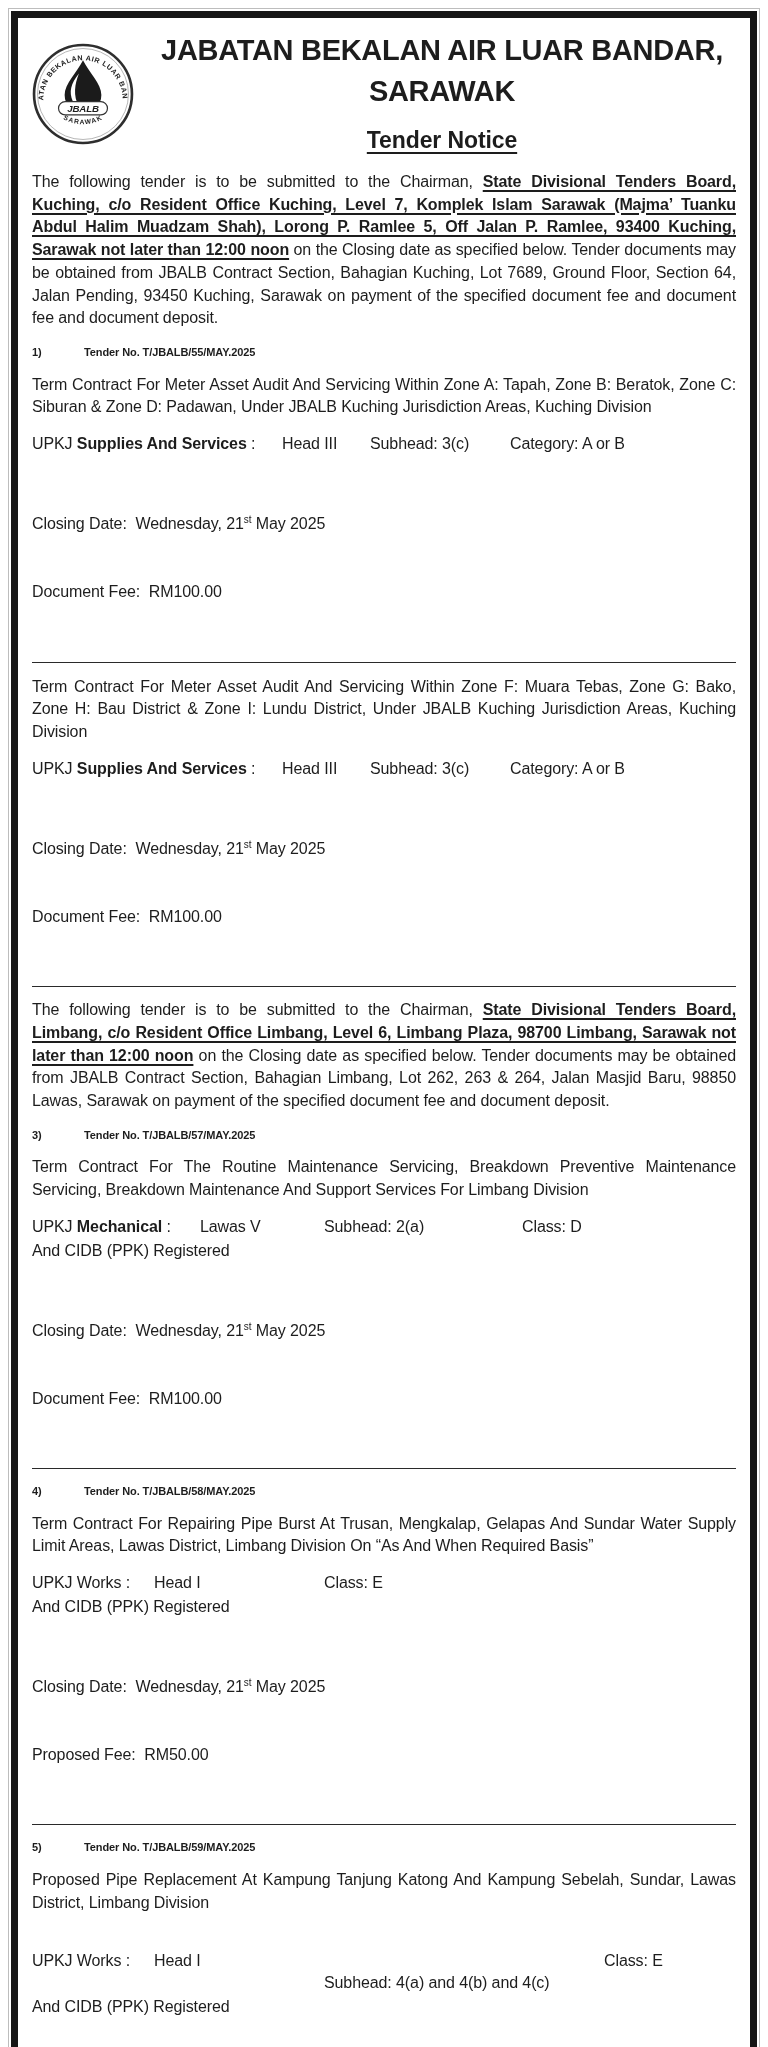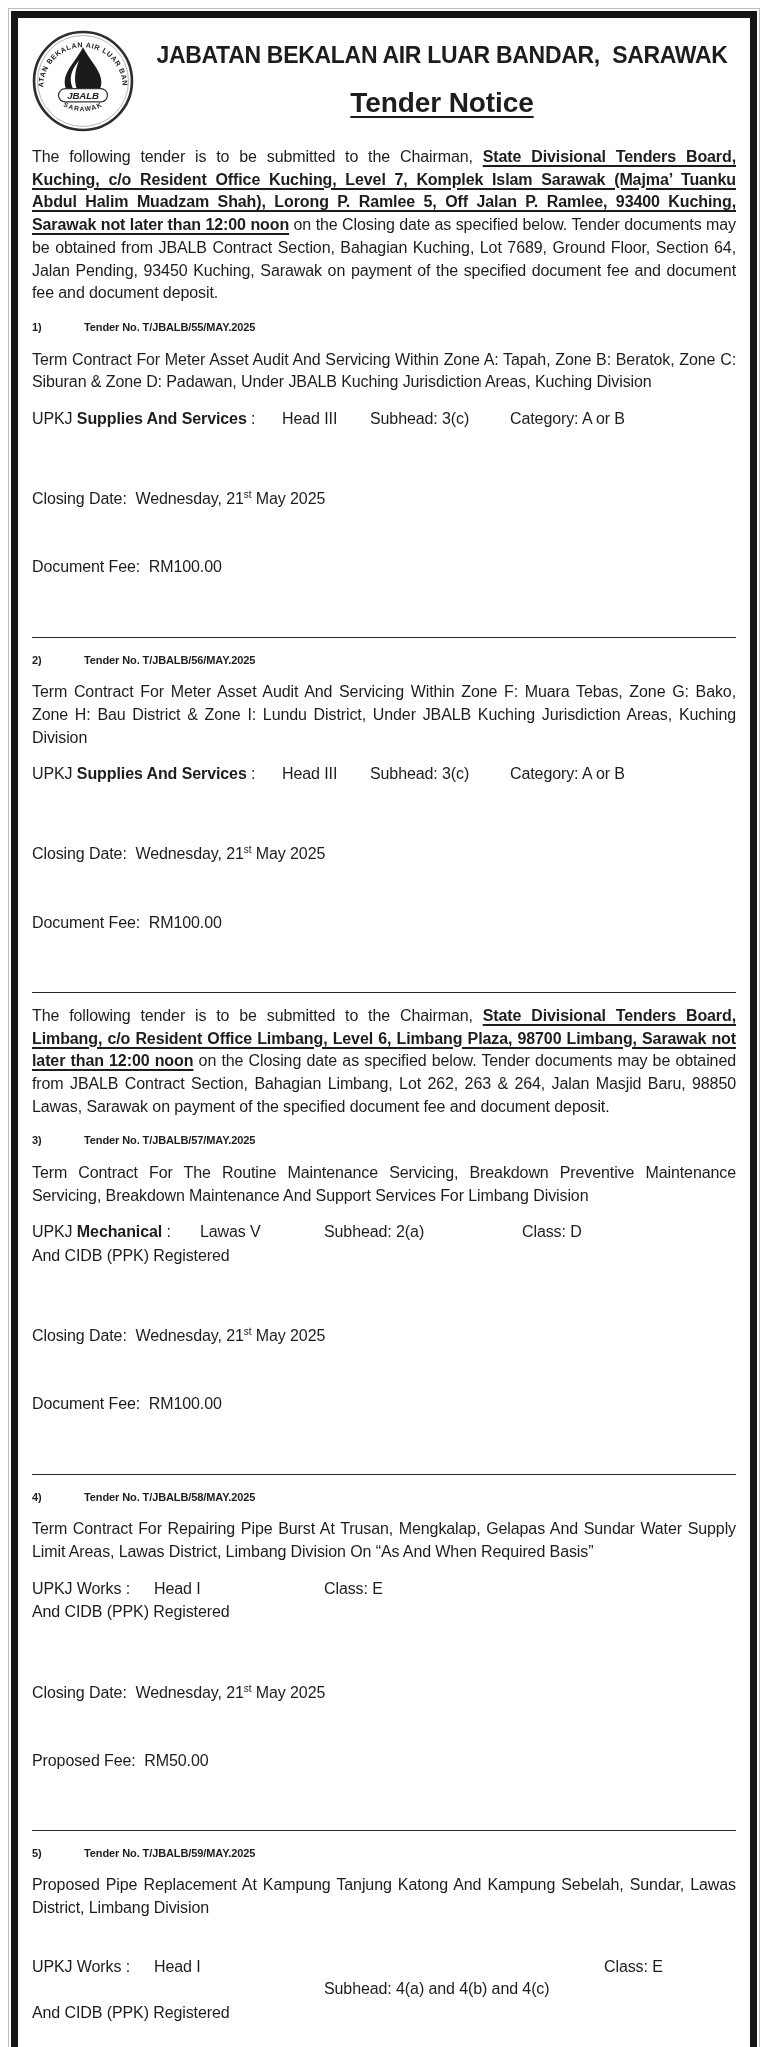--- a/index.html
+++ b/index.html
@@ -7,22 +7,22 @@
        font-size:16px;line-height:1.42;letter-spacing:-0.1px;}
   .page{width:768px;min-height:2047px;box-sizing:border-box;background:#ffffff;padding:8px;}
   .outer{border:1px solid #bdbdbd;padding:2px;box-sizing:border-box;min-height:2029px;}
   .frame{border:7px solid #161616;box-sizing:border-box;min-height:2023px;
          padding:8px 14px 14px 14px;}
 
   
   .header{display:flex;align-items:center;gap:14px;padding:4px 0 2px 0;}
   .logo{flex:0 0 auto;}
   .header-text{flex:1;text-align:center;}
-  .org-name{font-size:23px;font-weight:bold;letter-spacing:-0.3px;white-space:pre-wrap;}
-  .doc-title{font-size:28px;font-weight:bold;margin-top:12px;
+  .org-name{font-size:29px;font-weight:bold;letter-spacing:-0.3px;white-space:pre-wrap;}
+  .doc-title{font-size:23px;font-weight:bold;margin-top:12px;
              text-decoration:underline;text-underline-offset:4px;text-decoration-thickness:2px;}
 
   
   .para{text-align:justify;margin:12px 0 0 0;}
   .bu{font-weight:bold;text-decoration:underline;text-underline-offset:3px;text-decoration-thickness:1.5px;}
 
   
   .t-head{font-weight:bold;font-size:11px;margin-top:15px;}
   .t-num{display:inline-block;width:52px;}
   .t-desc{text-align:justify;margin:13px 0 0 0;}
@@ -79,21 +79,20 @@
         <span class="upkj-label"><span>UPKJ </span><span class="bu" style="text-decoration:none">Supplies And Services</span><span> :</span></span><span class="upkj-head">Head III</span><span class="upkj-subhead">Subhead: 3(c)</span><span>Category: A or B</span>
       </div>
       <div class="closing">
         <div><span>Closing Date:  Wednesday, 21</span><sup>st</sup><span> May 2025</span></div>
         <div>Document Fee:  RM100.00</div>
       </div>
       <hr class="divider">
     </div>
 
     <div>
-      <div class="t-head"><span class="t-num">2)</span><span>Tender No. T/JBALB/56/MAY.2025</span></div>
       <p class="t-desc">Term Contract For Meter Asset Audit And Servicing Within Zone F: Muara Tebas, Zone G: Bako, Zone H: Bau District &amp; Zone I: Lundu District, Under JBALB Kuching Jurisdiction Areas, Kuching Division</p>
       <div class="upkj u12">
         <span class="upkj-label"><span>UPKJ </span><span class="bu" style="text-decoration:none">Supplies And Services</span><span> :</span></span><span class="upkj-head">Head III</span><span class="upkj-subhead">Subhead: 3(c)</span><span>Category: A or B</span>
       </div>
       <div class="closing">
         <div><span>Closing Date:  Wednesday, 21</span><sup>st</sup><span> May 2025</span></div>
         <div>Document Fee:  RM100.00</div>
       </div>
       <hr class="divider">
     </div>

